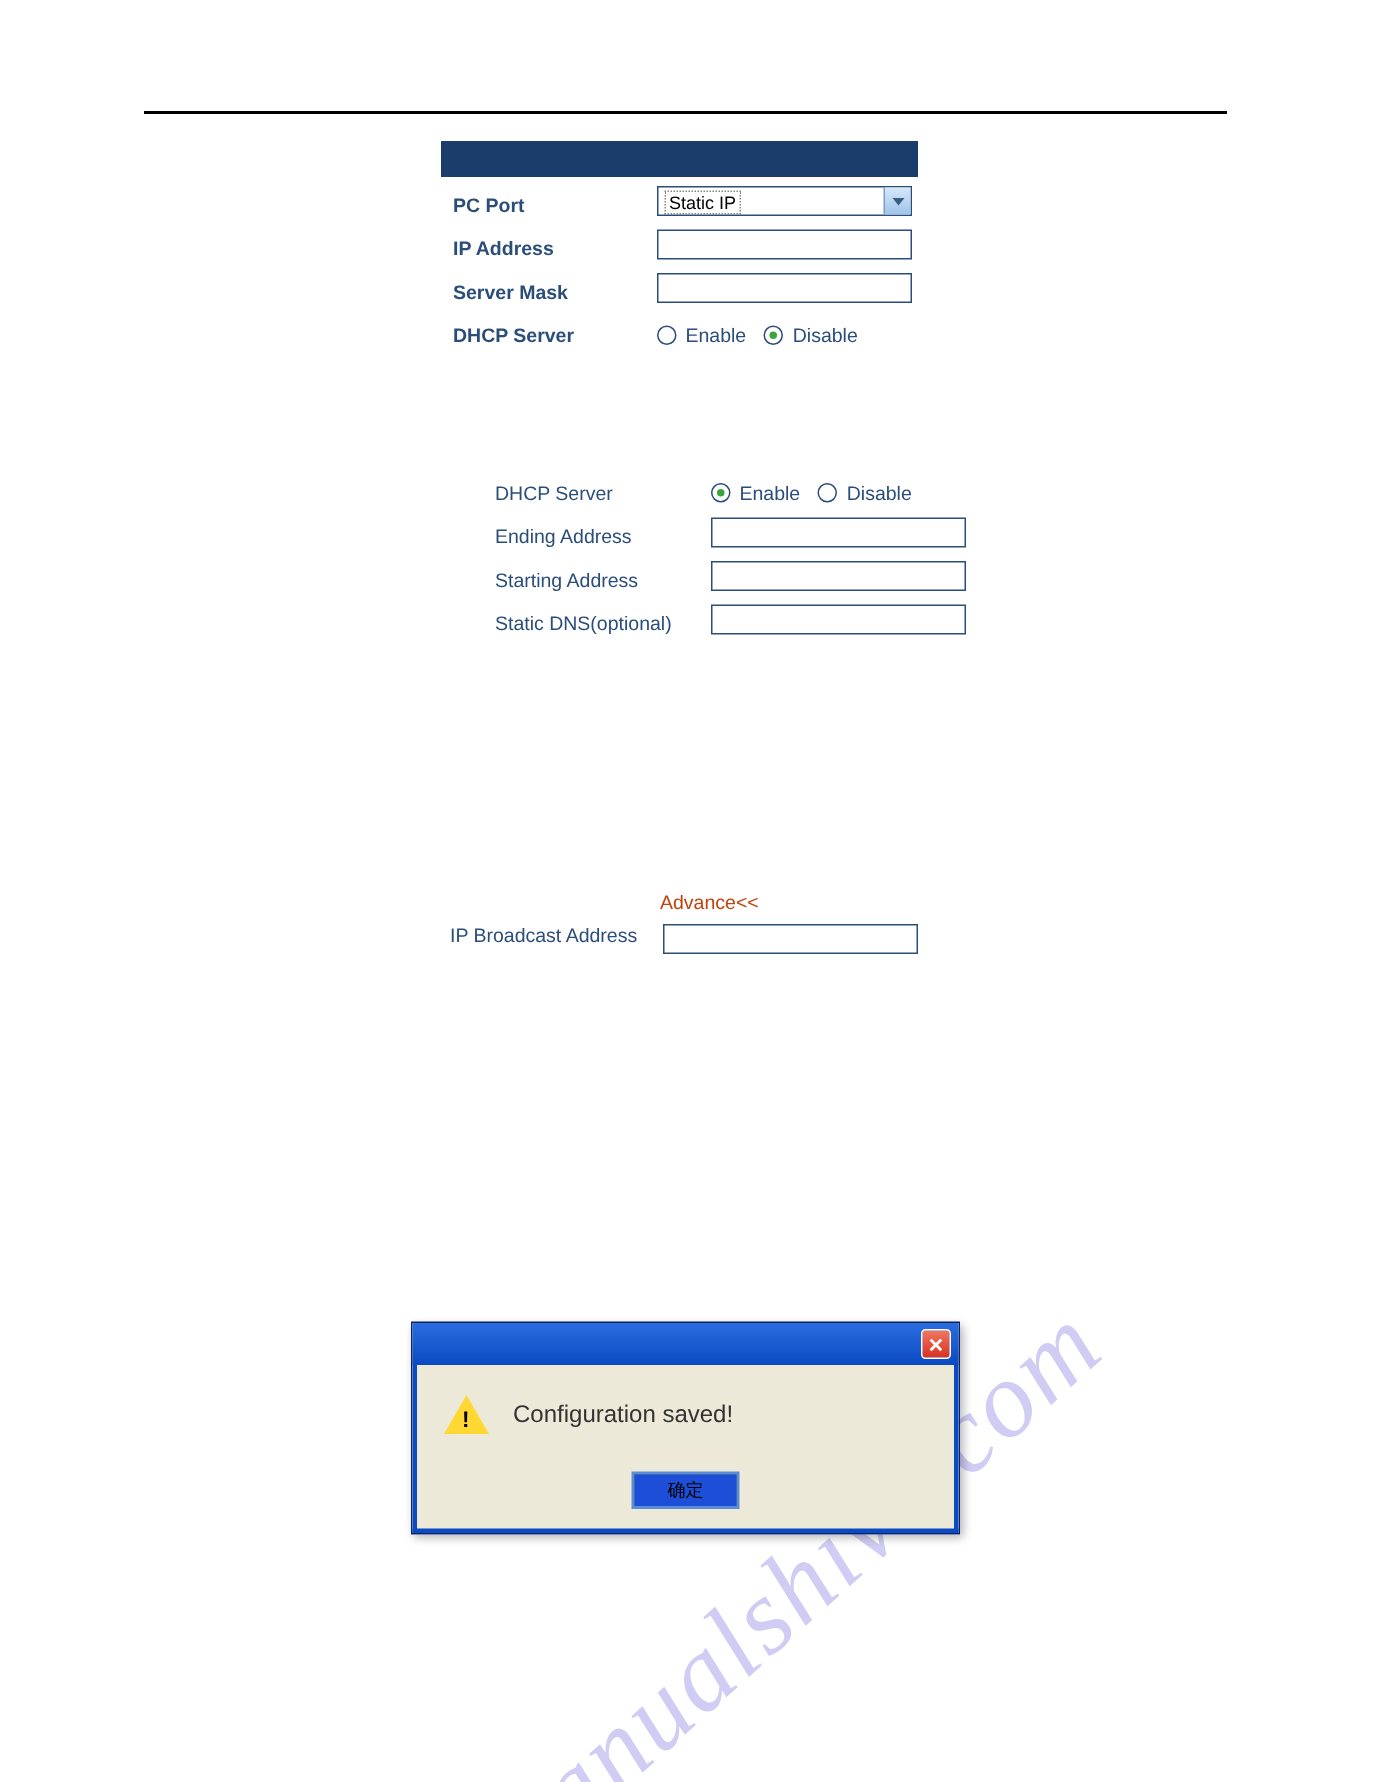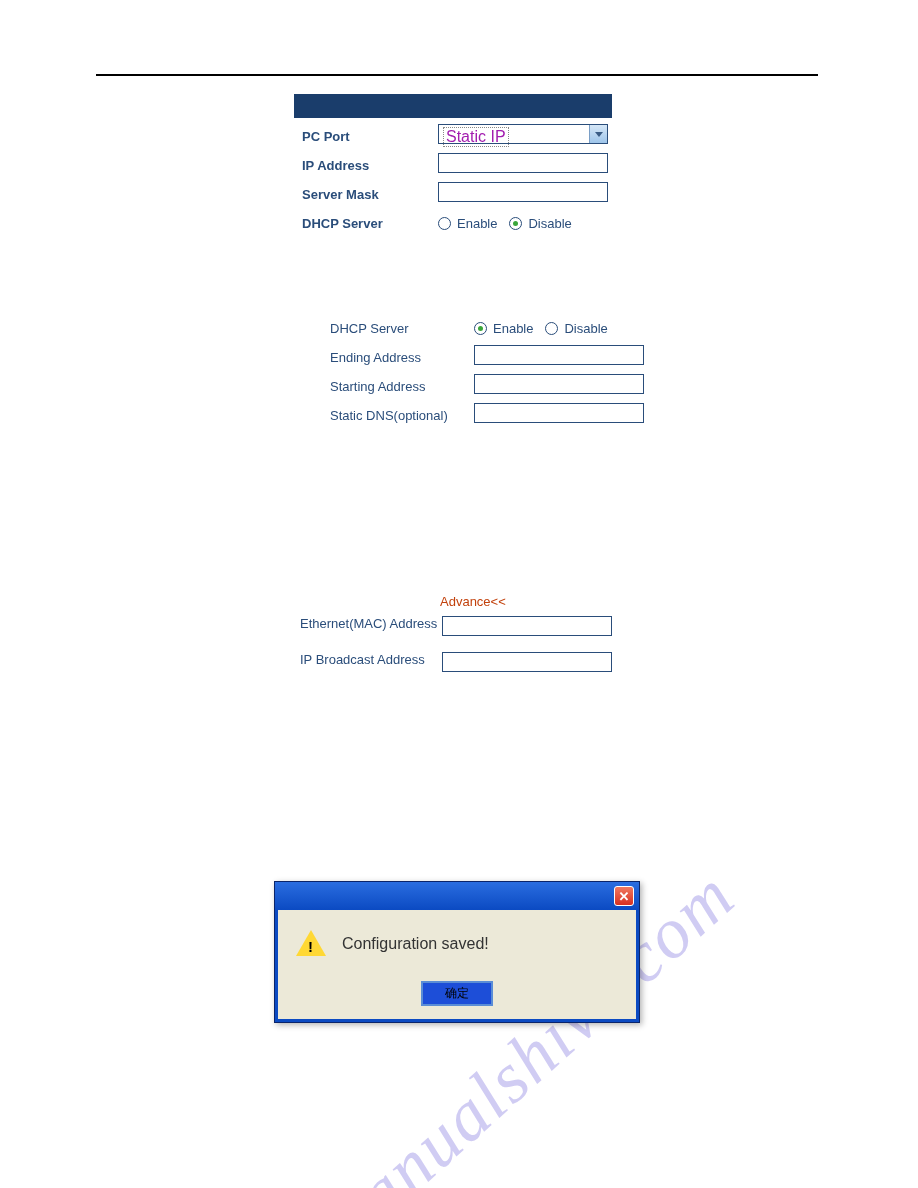--- a/index.html
+++ b/index.html
@@ -59,22 +59,22 @@
     .select-display {
       position: relative;
       width: 170px;
       height: 20px;
       border: 1px solid #2a4d7a;
     }
     .select-text {
       position: absolute;
       left: 4px;
       top: 2px;
-      font-size: 16px;
-      color: #a21caf;
+      font-size: 12px;
+      color: #000000;
       border: 1px dotted #888;
       padding: 0 2px;
     }
     .select-arrow {
       position: absolute;
       right: 0;
       top: 0;
       width: 18px;
       height: 18px;
       background: linear-gradient(#d6e7f7, #9ec5ea);
@@ -312,24 +312,20 @@
     </div>
     <div class="form-row">
       <div class="form-label">Static DNS(optional)</div>
       <input class="text-input" value="" style="">
     </div>
   </div>
 
   <div class="advance-section">
     <span class="advance-link">Advance&lt;&lt;</span>
     <div class="advance-fields">
-      <div class="advance-row">
-        <div class="advance-label">Ethernet(MAC) Address</div>
-        <input class="text-input" value="" style="">
-      </div>
       <div class="advance-row" style="margin-top:16px;">
         <div class="advance-label">IP Broadcast Address</div>
         <input class="text-input" value="" style="">
       </div>
     </div>
   </div>
 
   <div class="watermark-pos">
     <div class="watermark">manualshive.com</div>
   </div>

